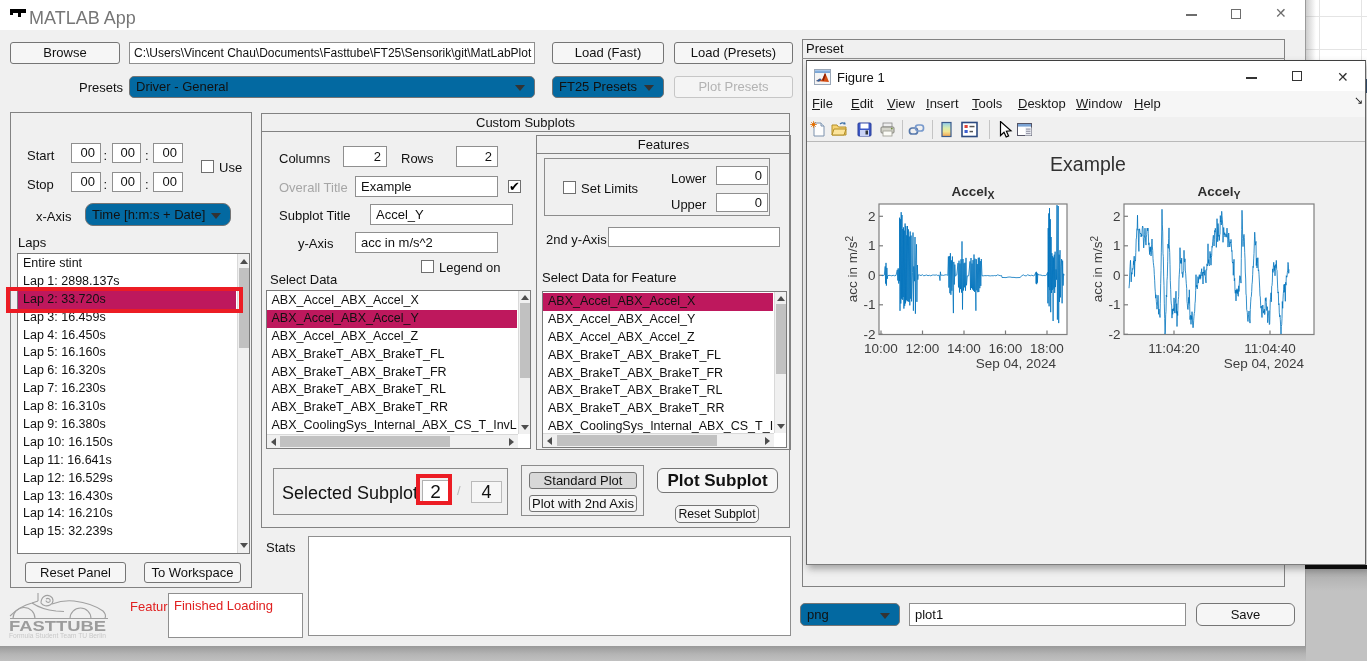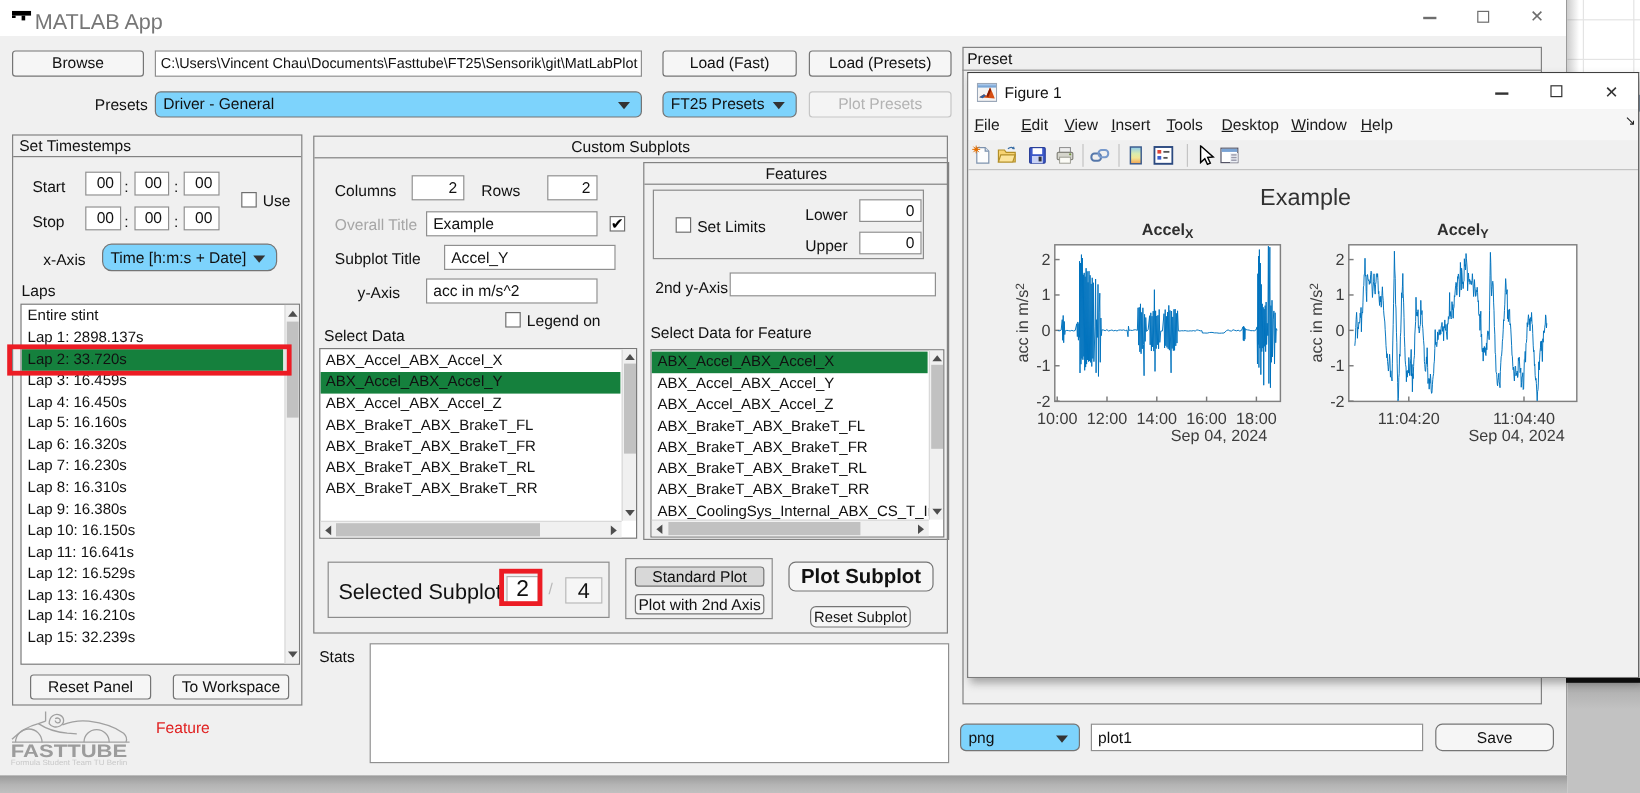--- a/index.html
+++ b/index.html
@@ -19,31 +19,31 @@
 #app { left:0; top:0; width:1306px; height:646px; background:#f0f0f0; border-right:1px solid #9a9a9a; }
 #titlebar { position:absolute; left:0; top:0; width:100%; height:30px; background:#fff; color:#767676; font-size:13px; }
 #titlebar .t { position:absolute; left:29px; top:8px; font-size:18px; }
 
 .btn { position:absolute; background:#f6f6f6; border:1px solid #757575; border-radius:3px;
   font-size:13px; color:#111; text-align:center; }
 .btn.dis { border-color:#c6c6c6; color:#b3b3b3; background:#f4f4f4; }
 .field { position:absolute; background:#fff; border:1px solid #8f8f8f; font-size:13px; color:#111;
   padding:0 5px; white-space:nowrap; overflow:hidden; }
 .num { text-align:right; }
-.drop { position:absolute; background:#7dd3fc; border:1px solid #757575; border-radius:5px;
+.drop { position:absolute; background:#0369a1; border:1px solid #757575; border-radius:5px;
   font-size:13px; color:#111; padding:0 6px; white-space:nowrap; }
 .drop .car { position:absolute; right:9px; top:50%; margin-top:-2px; width:0; height:0;
   border-left:5px solid transparent; border-right:5px solid transparent; border-top:6px solid #333; }
 .lbl { position:absolute; font-size:13px; color:#111; white-space:nowrap; }
 .panel { position:absolute; border:1px solid #828282; }
 .ptitle { display:block; height:18px; line-height:18px; border-bottom:1px solid #828282; font-size:13px; color:#111; padding-left:5px; }
 .cb { position:absolute; width:13px; height:13px; background:#fff; border:1px solid #6f6f6f; }
 .listbox { position:absolute; background:#fff; border:1px solid #7a7a7a; overflow:hidden; }
 .li { height:17.9px; line-height:17.9px; font-size:12.5px; color:#111; padding-left:5px; white-space:nowrap; }
-.li.sel { background:#15803d; }
+.li.sel { background:#be185d; }
 .vsb { position:absolute; top:0; right:0; width:12px; bottom:0; background:#f0f0f0; border-left:1px solid #d9d9d9; }
 .hsb { position:absolute; left:0; right:12px; bottom:0; height:14px; background:#f0f0f0; border-top:1px solid #d9d9d9; }
 .thumb { position:absolute; background:#c1c1c1; }
 .arr { position:absolute; width:0; height:0; }
 .au { border-left:4px solid transparent; border-right:4px solid transparent; border-bottom:5px solid #4d4d4d; }
 .ad { border-left:4px solid transparent; border-right:4px solid transparent; border-top:5px solid #4d4d4d; }
 .al { border-top:4px solid transparent; border-bottom:4px solid transparent; border-right:5px solid #4d4d4d; }
 .ar { border-top:4px solid transparent; border-bottom:4px solid transparent; border-left:5px solid #4d4d4d; }
 .redbox { position:absolute; border:4px solid #ec1c24; }
 
@@ -86,21 +86,20 @@
     <div class="field" style="left:129px;top:42px;width:406px;height:22px;line-height:20px;font-size:12px;padding:0 4px">C:\Users\Vincent Chau\Documents\Fasttube\FT25\Sensorik\git\MatLabPlot</div>
     <div class="btn" style="left:552px;top:42px;width:112px;height:22px;line-height:20px">Load (Fast)</div>
     <div class="btn" style="left:674px;top:42px;width:119px;height:22px;line-height:20px">Load (Presets)</div>
 
     <div class="lbl" style="left:79px;top:80px">Presets</div>
     <div class="drop" style="left:129px;top:76px;width:406px;height:22px;line-height:20px">Driver - General<i class="car"></i></div>
     <div class="drop" style="left:552px;top:76px;width:112px;height:22px;line-height:20px">FT25 Presets<i class="car"></i></div>
     <div class="btn dis" style="left:674px;top:76px;width:119px;height:22px;line-height:20px">Plot Presets</div>
 
     <div class="panel" id="leftpanel" style="left:10px;top:112px;width:242px;height:476px">
-      <span class="ptitle">Set Timestemps</span>
       <div class="lbl" style="left:16px;top:35px">Start</div>
       <div class="field num" style="left:60px;top:30px;width:30px;height:20px;line-height:18px">00</div>
       <div class="lbl" style="left:92.5px;top:35px">:</div>
       <div class="field num" style="left:101px;top:30px;width:29px;height:20px;line-height:18px">00</div>
       <div class="lbl" style="left:134px;top:35px">:</div>
       <div class="field num" style="left:142px;top:30px;width:30px;height:20px;line-height:18px">00</div>
       <div class="cb" style="left:190px;top:47px"></div>
       <div class="lbl" style="left:208px;top:47px">Use</div>
       <div class="lbl" style="left:16px;top:64px">Stop</div>
       <div class="field num" style="left:60px;top:59px;width:30px;height:20px;line-height:18px">00</div>
@@ -159,20 +158,21 @@
       <div class="lbl" style="left:8px;top:158px">Select Data</div>
       <div class="listbox" style="left:3.5px;top:176px;width:265px;height:159px">
         <div style="position:absolute;left:0;top:1px;right:13px">
           <div class="li">ABX_Accel_ABX_Accel_X</div>
           <div class="li sel">ABX_Accel_ABX_Accel_Y</div>
           <div class="li">ABX_Accel_ABX_Accel_Z</div>
           <div class="li">ABX_BrakeT_ABX_BrakeT_FL</div>
           <div class="li">ABX_BrakeT_ABX_BrakeT_FR</div>
           <div class="li">ABX_BrakeT_ABX_BrakeT_RL</div>
           <div class="li">ABX_BrakeT_ABX_BrakeT_RR</div>
+          <div class="li">ABX_CoolingSys_Internal_ABX_CS_T_InvL</div>
         </div>
         <div class="vsb" style="bottom:14px">
           <i class="arr au" style="left:2px;top:4px"></i>
           <div class="thumb" style="left:1px;top:12px;width:10px;height:75px"></div>
           <i class="arr ad" style="left:2px;bottom:4px"></i>
         </div>
         <div class="hsb">
           <i class="arr al" style="left:4px;top:3px"></i>
           <div class="thumb" style="left:13px;top:1px;width:170px;height:11px"></div>
           <i class="arr ar" style="right:4px;top:3px"></i>
@@ -251,20 +251,21 @@
 <path d="M30 11 L30 3"></path>
 <path d="M33 13 C33 7 38 4 42 6 C46 8 46 13 42 15 C39 16.5 35 16 33 13 Z"></path>
 <path d="M38 9 C40 7.5 43 9 42 11.5 C41 13 38 12.5 38 10.5"></path>
 <path d="M44 14 C52 11 58 10 66 11 C78 12.5 88 16 95 21 C97 23 98 26 97 28.3"></path>
 <path d="M24 13 C30 17 38 20 48 21 L56 21.5"></path>
 </g>
 <text x="1" y="40.5" font-size="15" font-weight="bold" fill="#9c9c9c" textLength="97" lengthAdjust="spacingAndGlyphs" font-family="Liberation Sans,sans-serif">FASTTUBE</text>
 <text x="1" y="47.5" font-size="6.4" fill="#c8c8c8" textLength="97" lengthAdjust="spacingAndGlyphs" font-family="Liberation Sans,sans-serif">Formula Student Team TU Berlin</text>
 </svg></div>
     <div class="lbl" style="left:130px;top:599px;color:#e02020">Feature</div>
+    <div class="field" style="left:168px;top:593px;width:135px;height:45px;line-height:18px;color:#e02020;padding-top:3px">Finished Loading</div>
   </div>
 
   <div class="abs" style="left:802px;top:57.5px;width:483px;height:1px;background:#8f8f8f"></div>
   <div class="abs" style="left:1366px;top:79px;width:1px;height:14px;background:#24466e"></div>
 
   <div class="abs" id="figwin">
     <div id="figtitle">
       <svg style="position:absolute;left:7px;top:8px" width="17" height="16" viewBox="0 0 17 16">
           <rect x="0.5" y="0.5" width="16" height="15" fill="#f4f4f4" stroke="#9aa7b8"></rect>
 <rect x="1" y="1" width="15" height="3" fill="#7aa6d6"></rect>

